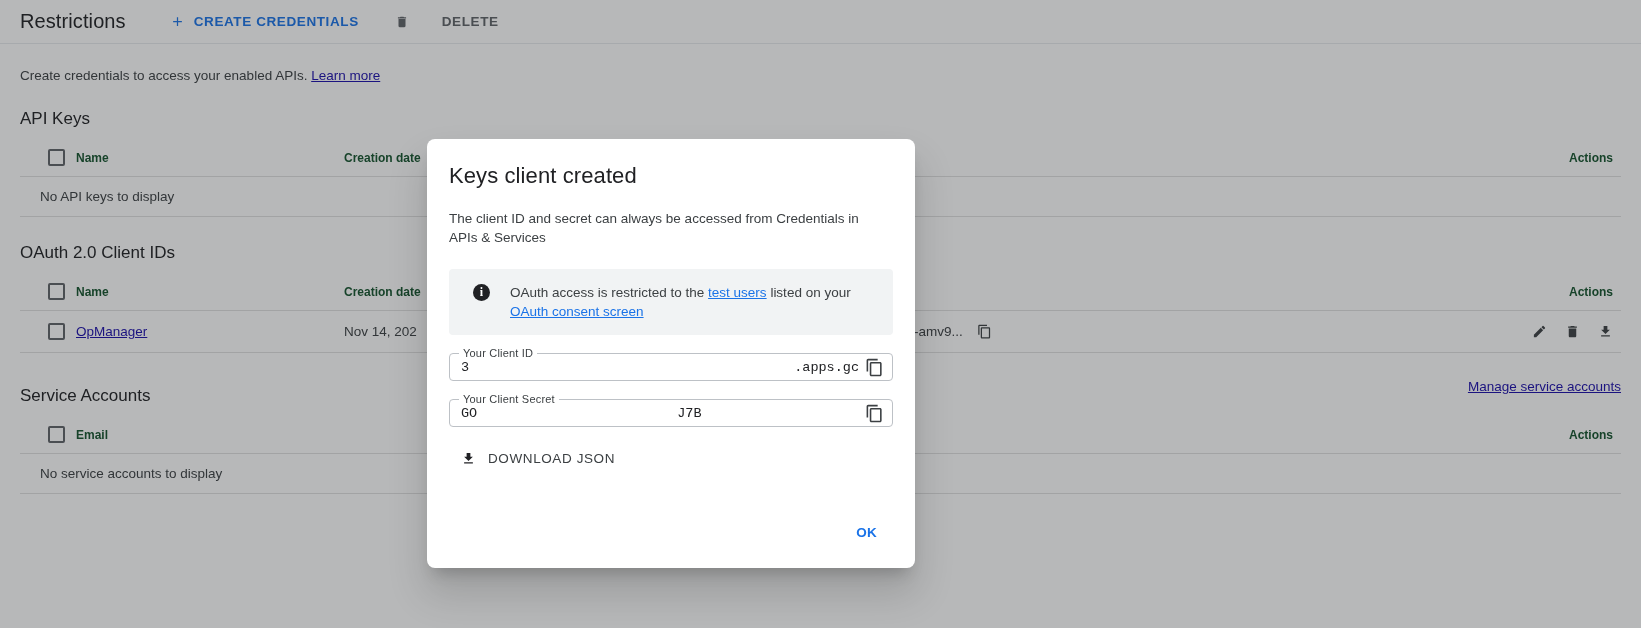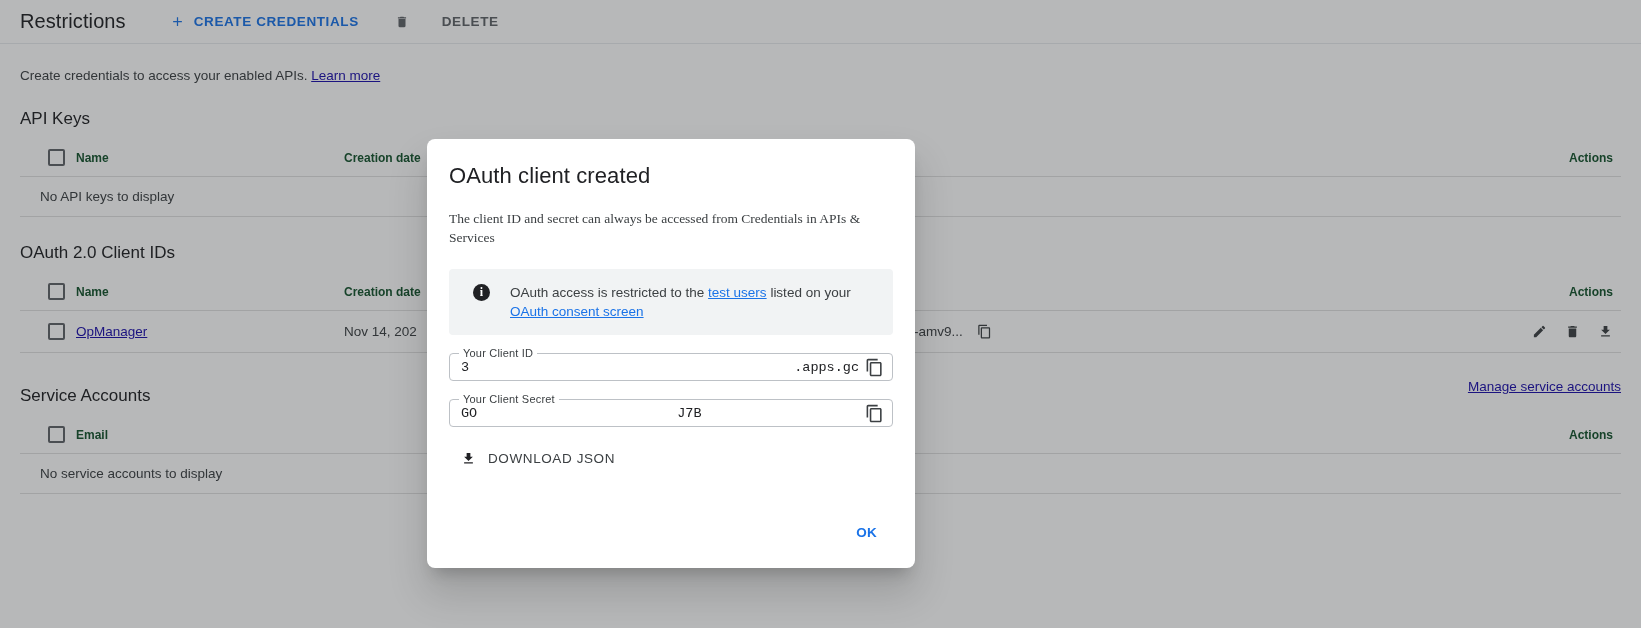--- a/index.html
+++ b/index.html
@@ -99,21 +99,21 @@
     z-index: 100;
     padding: 0 22px;
   }
   .modal-title {
     font-size: 22px; color: #202124; font-weight: 400;
     padding: 24px 0 0 0;
     letter-spacing: 0.1px;
   }
   .modal-desc {
     font-size: 13.5px; color: #3c4043; line-height: 19px;
-    margin-top: 20px; width: 420px; font-family: Liberation Serif, serif;
+    margin-top: 20px; width: 420px;
   }
   .info-banner {
     margin-top: 22px;
     background: #f1f3f4;
     border-radius: 4px;
     display: flex; align-items: flex-start; gap: 20px;
     padding: 14px 16px 14px 24px;
     min-height: 54px;
   }
   .info-banner .txt { font-size: 13.5px; color: #3c4043; line-height: 19px; }
@@ -300,21 +300,21 @@
         <td colspan="6">No service accounts to display</td>
       </tr>
         </tbody>
     </table>
   </div>
 
   <div class="page-dim"></div>
 
   <div class="modal">
 
-    <div class="modal-title">OAuth client created</div>
+    <div class="modal-title">Keys client created</div>
     <div class="modal-desc">The client ID and secret can always be accessed from Credentials in APIs &amp; Services</div>
 
     <div class="info-banner">
       <span class="info-icon">i</span>
       <span class="txt"><span>OAuth access is restricted to the </span><a href="#">test users</a><span> listed on your </span><a href="#">OAuth consent screen</a></span>
     </div>
 
     <div class="field">
       <span class="legend">Your Client ID</span>
       <span class="val">

